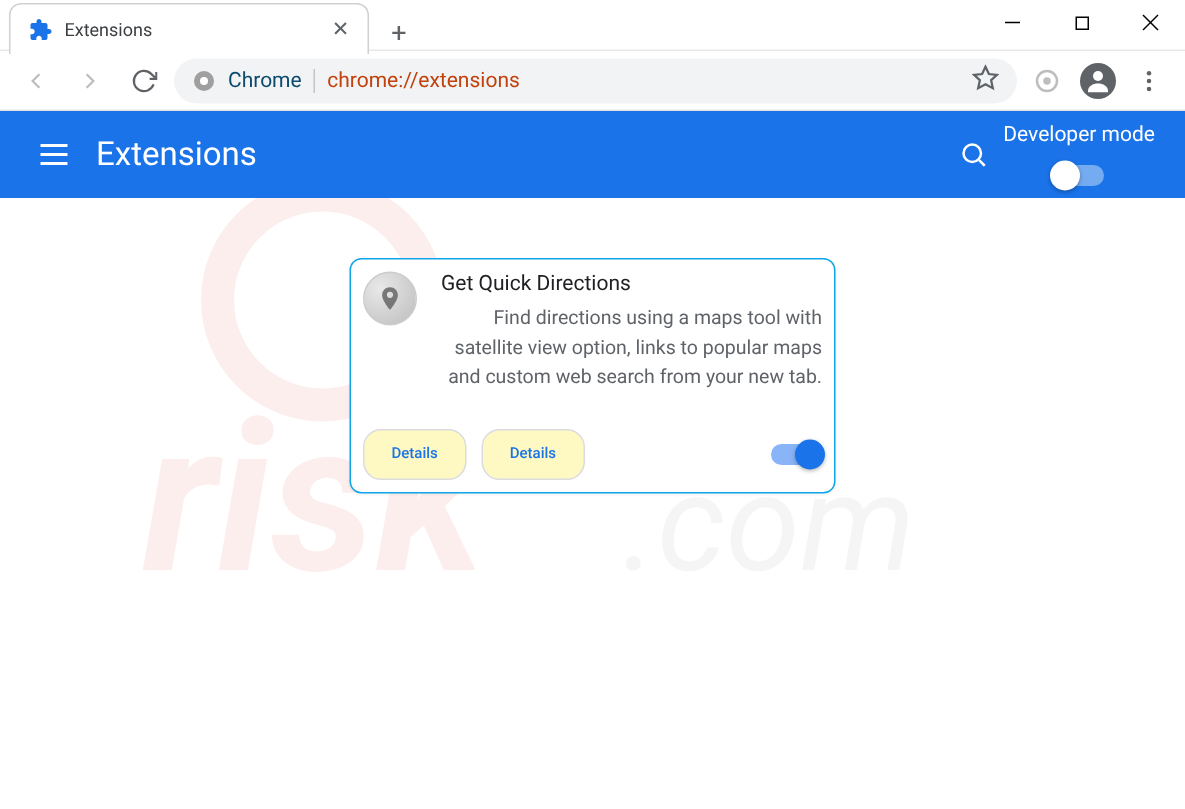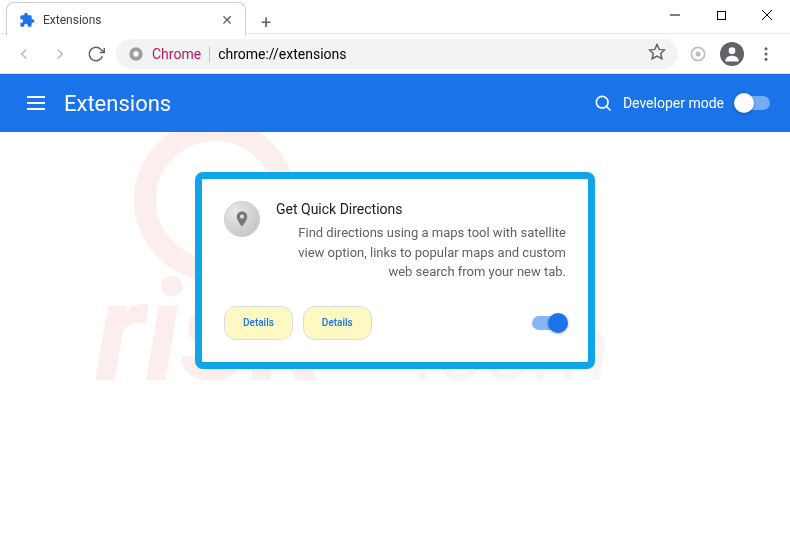--- a/index.html
+++ b/index.html
@@ -25,44 +25,44 @@
     .tab .title { flex: 1; white-space: nowrap; overflow: hidden; text-overflow: ellipsis; }
     .tab .close { width: 16px; height: 16px; display: flex; align-items: center; justify-content: center; color: #5f6368; font-size: 14px; }
     .new-tab { width: 28px; height: 28px; display: flex; align-items: center; justify-content: center; color: #5f6368; font-size: 18px; margin-left: 6px; }
     
     
     .addr-row { height: 40px; background: #fff; border-bottom: 1px solid #e1e1e1; display: flex; align-items: center; padding: 0 8px; gap: 4px; position: relative; z-index: 2; }
     .nav-btn { width: 32px; height: 32px; display: flex; align-items: center; justify-content: center; color: #bdbdbd; border-radius: 50%; }
     .nav-btn.active { color: #5f6368; }
     .omnibox { flex: 1; height: 30px; background: #f1f3f4; border-radius: 15px; display: flex; align-items: center; padding: 0 12px; gap: 8px; font-size: 14px; color: #5f6368; }
     .omnibox .chrome-icon { width: 16px; height: 16px; filter: grayscale(1); }
-    .omnibox .origin { color: #be185d; }
+    .omnibox .origin { color: #0c4a6e; }
     .omnibox .divider { width: 1px; height: 16px; background: #c4c4c4; }
-    .omnibox .url { color: #000000; flex: 1; }
+    .omnibox .url { color: #c2410c; flex: 1; }
     .omnibox .star { color: #5f6368; }
     .right-icons { display: flex; align-items: center; gap: 2px; }
     .right-btn { width: 32px; height: 32px; display: flex; align-items: center; justify-content: center; color: #9aa0a6; }
     .avatar { width: 24px; height: 24px; border-radius: 50%; background: #5f6368; display: flex; align-items: center; justify-content: center; }
     .avatar svg { width: 20px; height: 20px; }
     
     
     .blue-bar { height: 58px; background: #1a73e8; display: flex; align-items: center; padding: 0 16px; color: #fff; position: relative; z-index: 2; }
     .menu-btn { width: 40px; height: 40px; display: flex; align-items: center; justify-content: center; }
     .menu-btn .bars { display: flex; flex-direction: column; gap: 4px; }
     .menu-btn .bars span { width: 18px; height: 2px; background: #fff; }
     .bar-title { font-size: 22px; margin-left: 8px; font-weight: 400; }
     .bar-spacer { flex: 1; }
     .search-btn { width: 40px; height: 40px; display: flex; align-items: center; justify-content: center; }
-    .dev-mode { display: flex; align-items: center; gap: 12px; font-size: 14px; margin-right: 4px; }
+    .dev-mode { display: flex; align-items: center; gap: 12px; font-size: 14px; margin-right: 4px; flex-direction: column; }
     .toggle { width: 34px; height: 14px; background: rgba(255,255,255,0.4); border-radius: 7px; position: relative; }
     .toggle::after { content: ''; position: absolute; left: -2px; top: -3px; width: 20px; height: 20px; background: #fff; border-radius: 50%; box-shadow: 0 1px 3px rgba(0,0,0,0.3); }
     
     
     .content { padding: 40px 0 0 0; display: flex; justify-content: center; position: relative; z-index: 2; }
-    .card { width: 400px; background: #fff; border: 7px solid #0ea5e9; border-radius: 8px; padding: 22px; box-shadow: 0 1px 2px rgba(0,0,0,0.05); }
+    .card { width: 324px; background: #fff; border: 1px solid #0ea5e9; border-radius: 8px; padding: 8px; box-shadow: 0 1px 2px rgba(0,0,0,0.05); }
     .card-top { display: flex; gap: 16px; }
     .ext-icon { width: 36px; height: 36px; border-radius: 50%; background: radial-gradient(circle at 30% 30%, #e8e8e8, #bdbdbd); display: flex; align-items: center; justify-content: center; flex-shrink: 0; border: 1px solid #ccc; }
     .ext-icon svg { width: 18px; height: 18px; fill: #777; }
     .ext-info { flex: 1; }
     .ext-name { font-size: 14px; color: #202124; margin-bottom: 6px; }
     .ext-desc { font-size: 13px; color: #5f6368; line-height: 1.5; text-align: right; }
     .card-bottom { display: flex; align-items: center; gap: 10px; margin-top: 24px; }
     .card-btn { height: 34px; padding: 0 18px; border: 1px solid #dadce0; border-radius: 12px; background: #fef9c3; color: #1a73e8; font-size: 10px; display: flex; align-items: center; font-weight: 500; }
     .card-spacer { flex: 1; }
     .card-toggle { width: 34px; height: 14px; background: #8ab4f8; border-radius: 7px; position: relative; }

